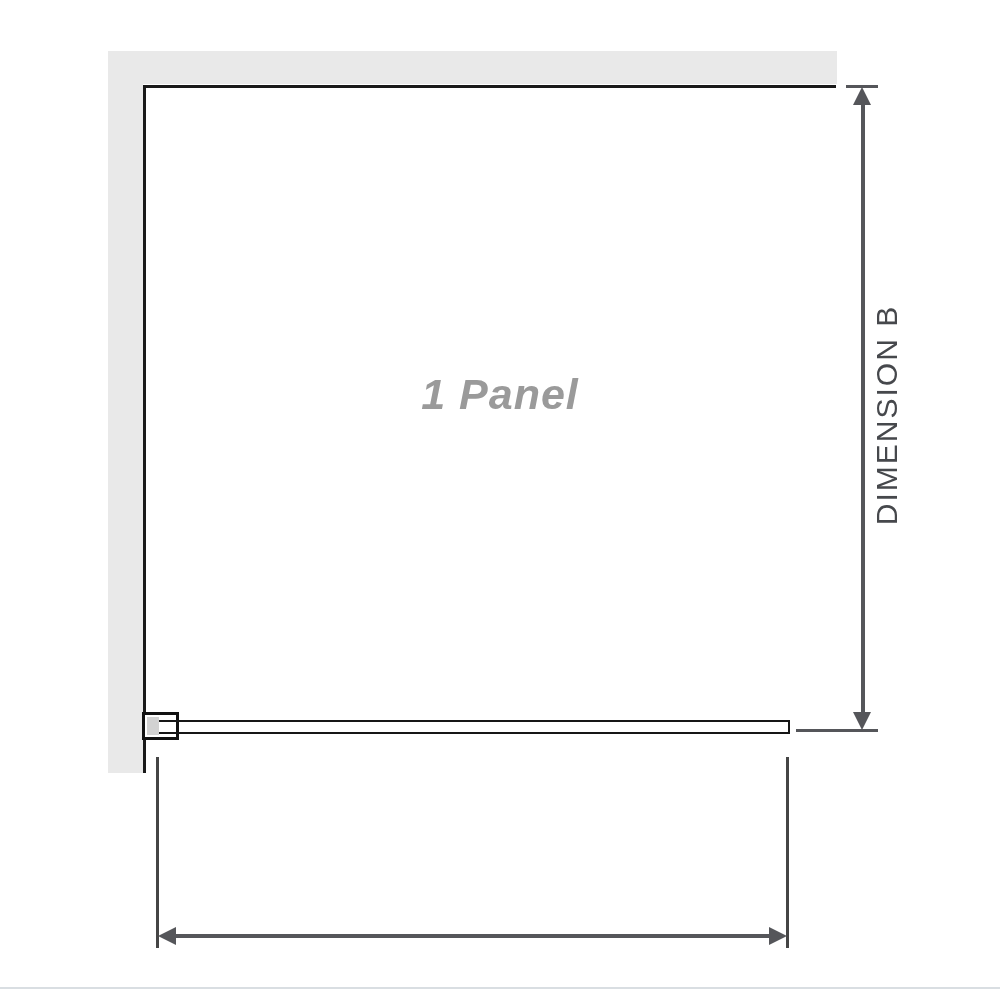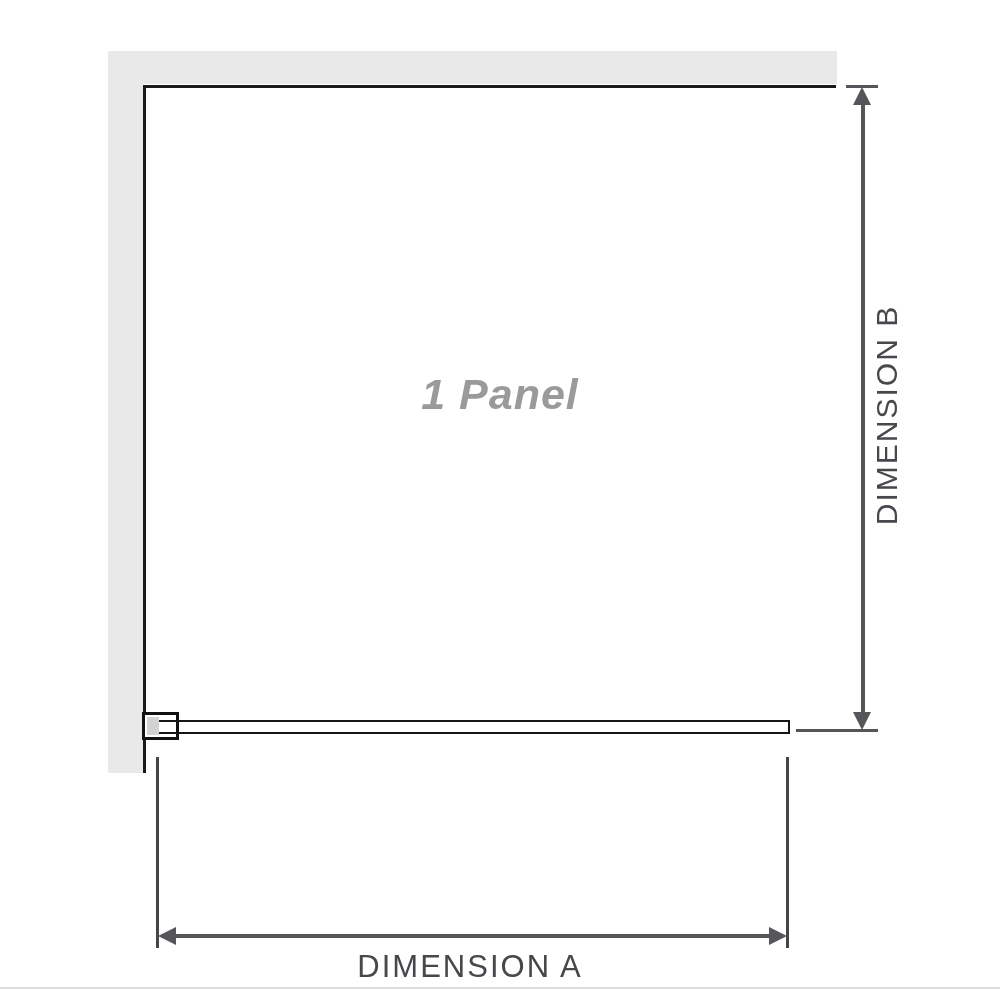--- a/index.html
+++ b/index.html
@@ -176,17 +176,16 @@
   <div class="abs dimb-line"></div>
   <div class="abs dimb-head-top"></div>
   <div class="abs dimb-head-bottom"></div>
   <div class="abs dimb-label">DIMENSION B</div>
 
   <div class="abs dima-ext-left"></div>
   <div class="abs dima-ext-right"></div>
   <div class="abs dima-line"></div>
   <div class="abs dima-head-left"></div>
   <div class="abs dima-head-right"></div>
-  <div class="abs dima-label">DIMENSION A</div>
 
   <div class="abs bottom-separator"></div>
 
 </div>
 
 </body></html>

